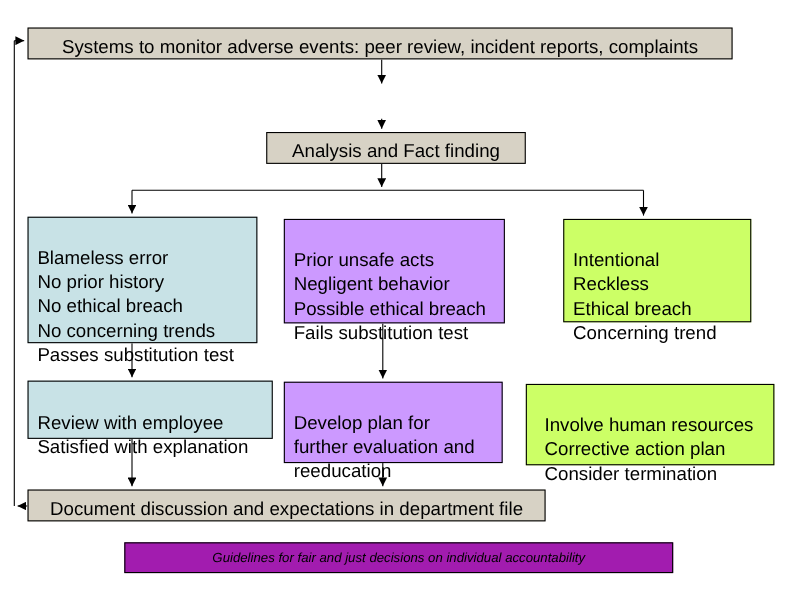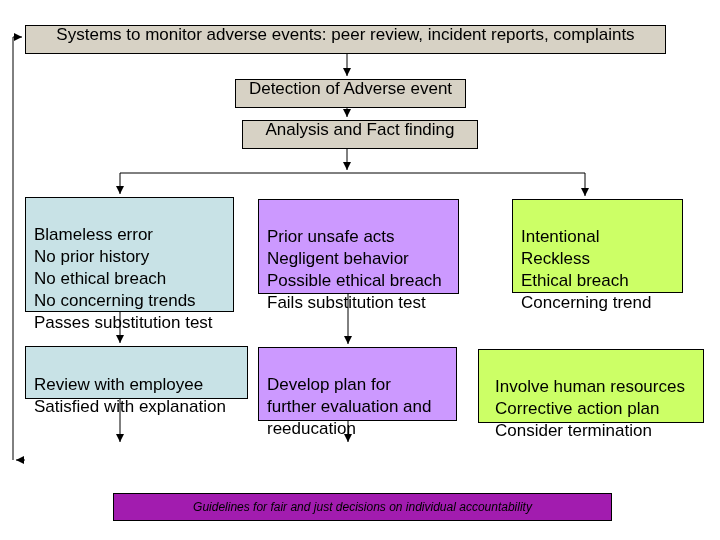--- a/index.html
+++ b/index.html
@@ -5,21 +5,21 @@
   html,body{margin:0;padding:0;background:#ffffff;}
   .slide{
     position:relative;width:720px;height:540px;background:#ffffff;overflow:hidden;
     font-family:"Liberation Sans","DejaVu Sans",sans-serif;color:#000;
   }
   .connectors{position:absolute;left:0;top:0;width:720px;height:540px;z-index:1;}
   .box{
     position:absolute;box-sizing:border-box;border:1px solid #000;z-index:2;
     font-size:17px;color:#000;
   }
-  .single{display:flex;align-items:flex-start;justify-content:center;text-align:center;line-height:1.1;}
+  .single{display:flex;align-items:flex-end;justify-content:center;text-align:center;line-height:1.1;}
   .multi{white-space:pre-line;line-height:22px;padding:4px 8px 2px 8px;}
   .tan{background:#d7d2c5;}
   .blue{background:#c8e2e6;}
   .purple{background:#cc99ff;}
   .green{background:#ccff66;}
   .caption{
     position:absolute;box-sizing:border-box;border:1px solid #000;background:#a21caf;z-index:2;
     font-size:12px;font-style:italic;display:flex;align-items:center;justify-content:center;
   }
   
@@ -63,23 +63,20 @@
     <path class="cline" d="M120,312 L120,343" marker-end="url(#arrow)"></path>
     <path class="cline" d="M348,294 L348,344" marker-end="url(#arrow)"></path>
     <path class="cline" d="M120,399 L120,442" marker-end="url(#arrow)"></path>
     <path class="cline" d="M348,421 L348,442" marker-end="url(#arrow)"></path>
   </svg>
 
   <div class="box single tan b-systems">
     <span>Systems to monitor adverse events: peer review, incident reports, complaints</span>
   </div>
 
-  <div class="box single tan b-detection">
-    <span>Detection of Adverse event</span>
-  </div>
 
   <div class="box single tan b-analysis">
     <span>Analysis and Fact finding</span>
   </div>
 
   <div class="box multi blue b-blameless">
     <div>Blameless error
 No prior history
 No ethical breach
 No concerning trends
@@ -110,18 +107,21 @@
 further evaluation and
 reeducation</div>
   </div>
 
   <div class="box multi green b-involve">
     <div>Involve human resources
 Corrective action plan
 Consider termination</div>
   </div>
 
+  <div class="box single tan b-document">
+    <span>Document discussion and expectations in department file</span>
+  </div>
 
   <div class="caption b-caption">
     <span>Guidelines for fair and just decisions on individual accountability</span>
   </div>
 
 </div>
 
 </body></html>

